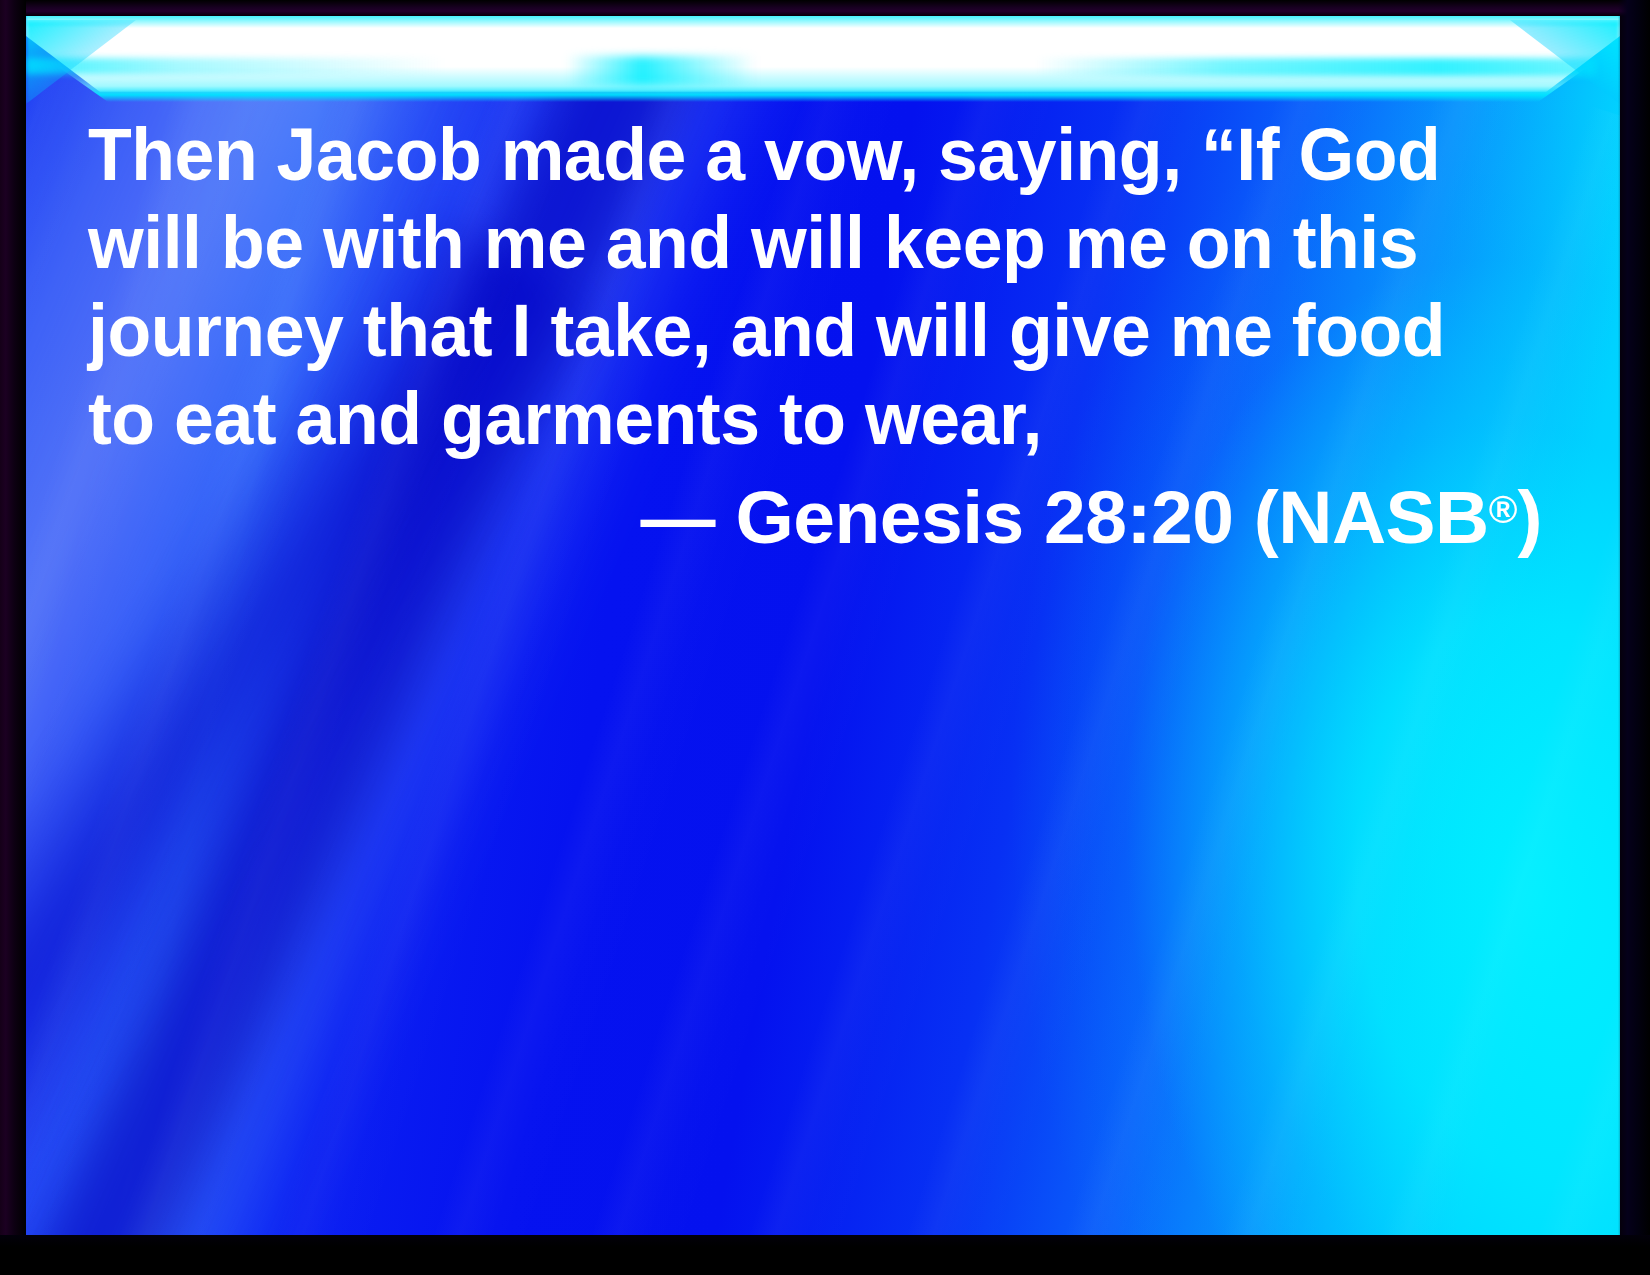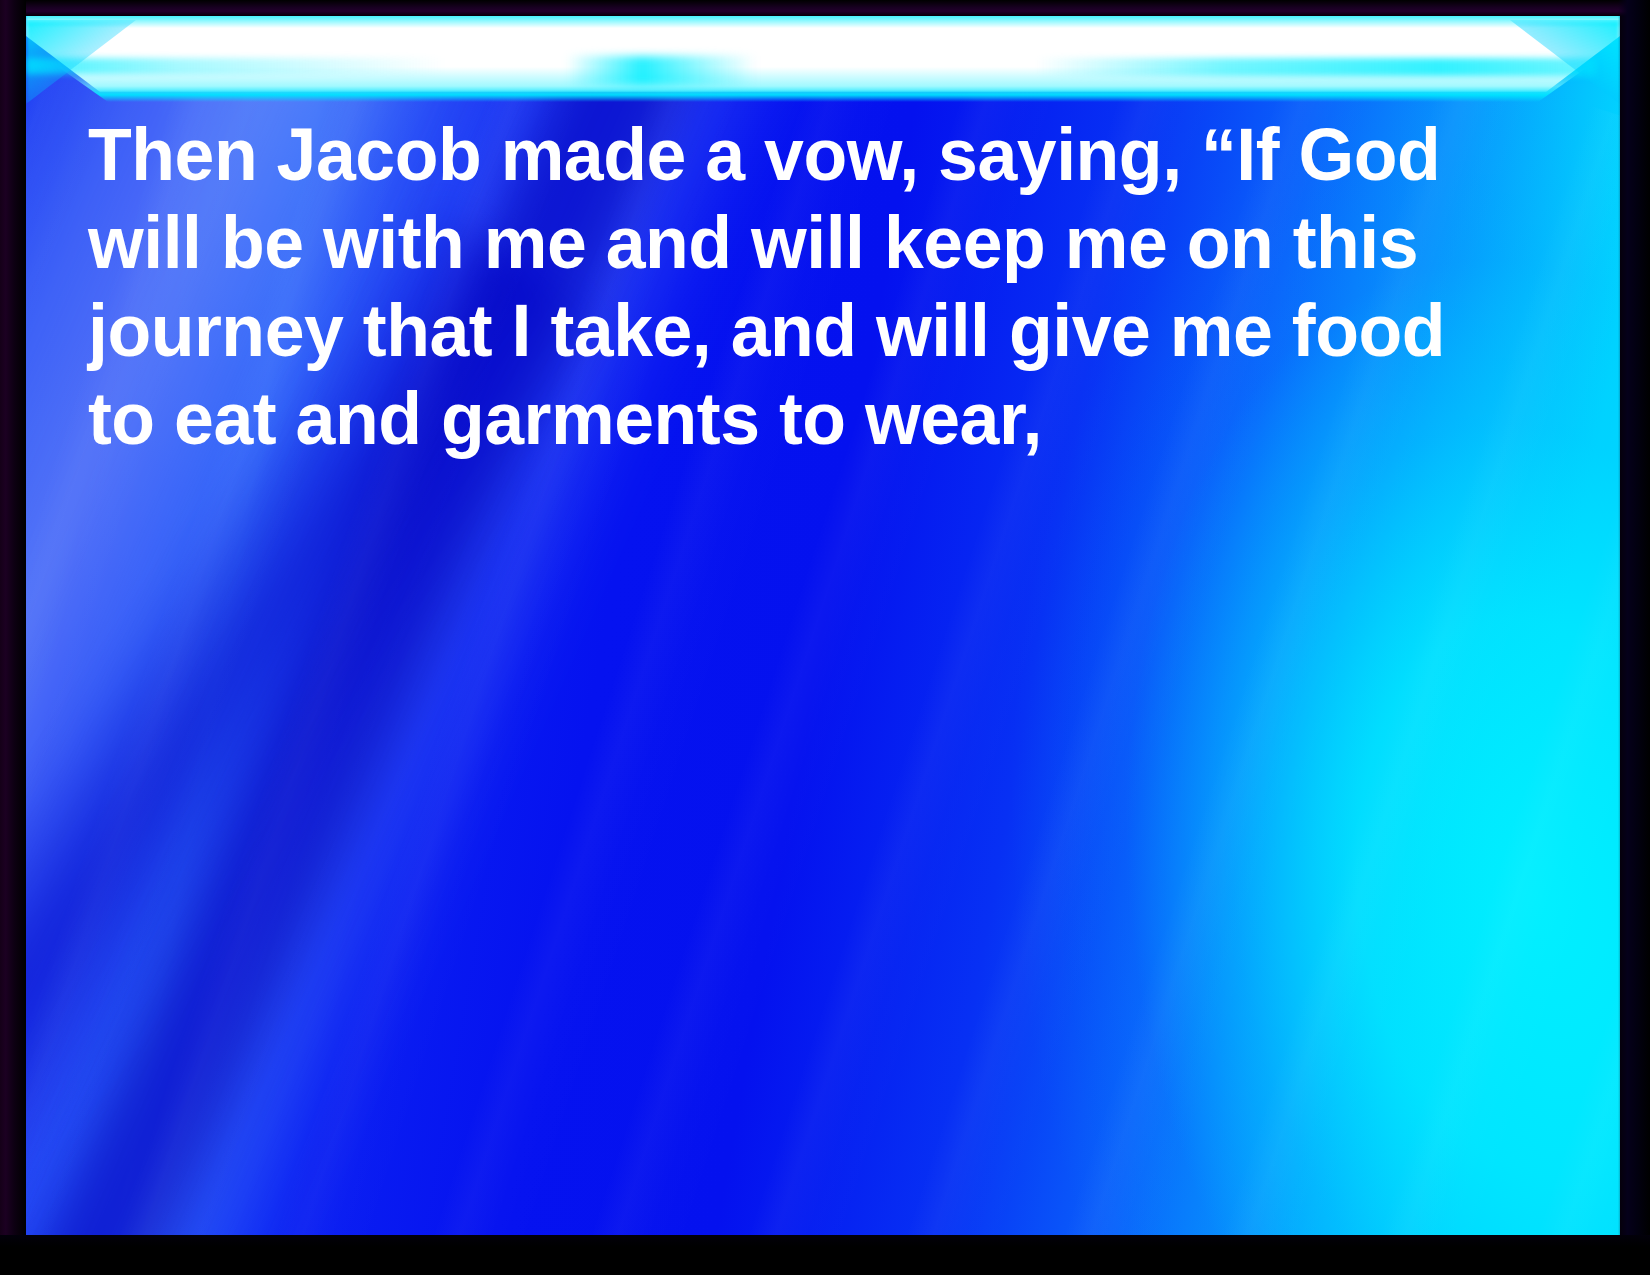--- a/index.html
+++ b/index.html
@@ -334,20 +334,21 @@
       <div class="corner-left"></div>
       <div class="corner-right"></div>
     </div>
 
     <div id="verse-block">
       <div class="verse-line">Then Jacob made a vow, saying, “If God</div>
       <div class="verse-line">will be with me and will keep me on this</div>
       <div class="verse-line">journey that I take, and will give me food</div>
       <div class="verse-line">to eat and garments to wear,</div>
 
+      <div id="attribution-line"><span>—</span><span> </span><span>Genesis 28:20</span><span> </span><span>(NASB</span><span class="reg-mark">®</span><span>)</span></div>
     </div>
 
   </div>
 
   <div id="frame-tint-top"></div>
   <div id="frame-tint-left"></div>
   <div id="frame-tint-right"></div>
   <div id="frame-tint-bottom"></div>
 
 </div>

